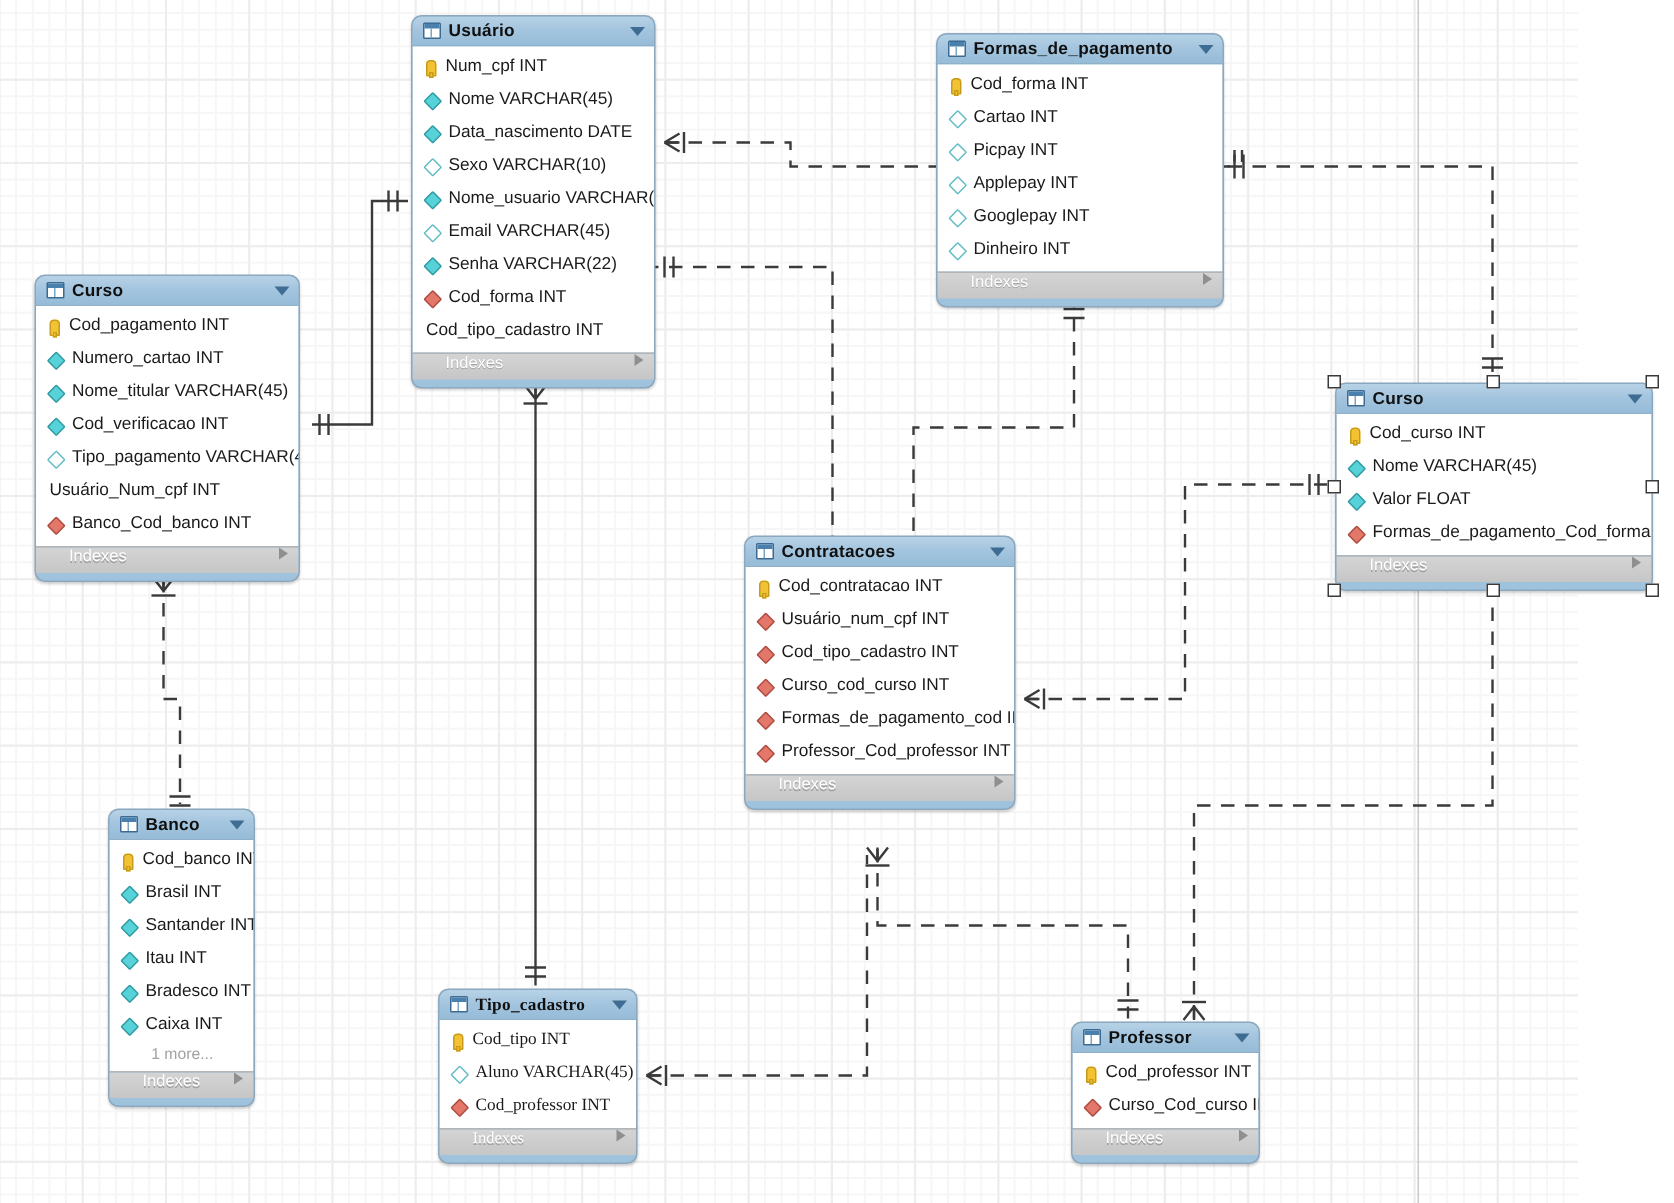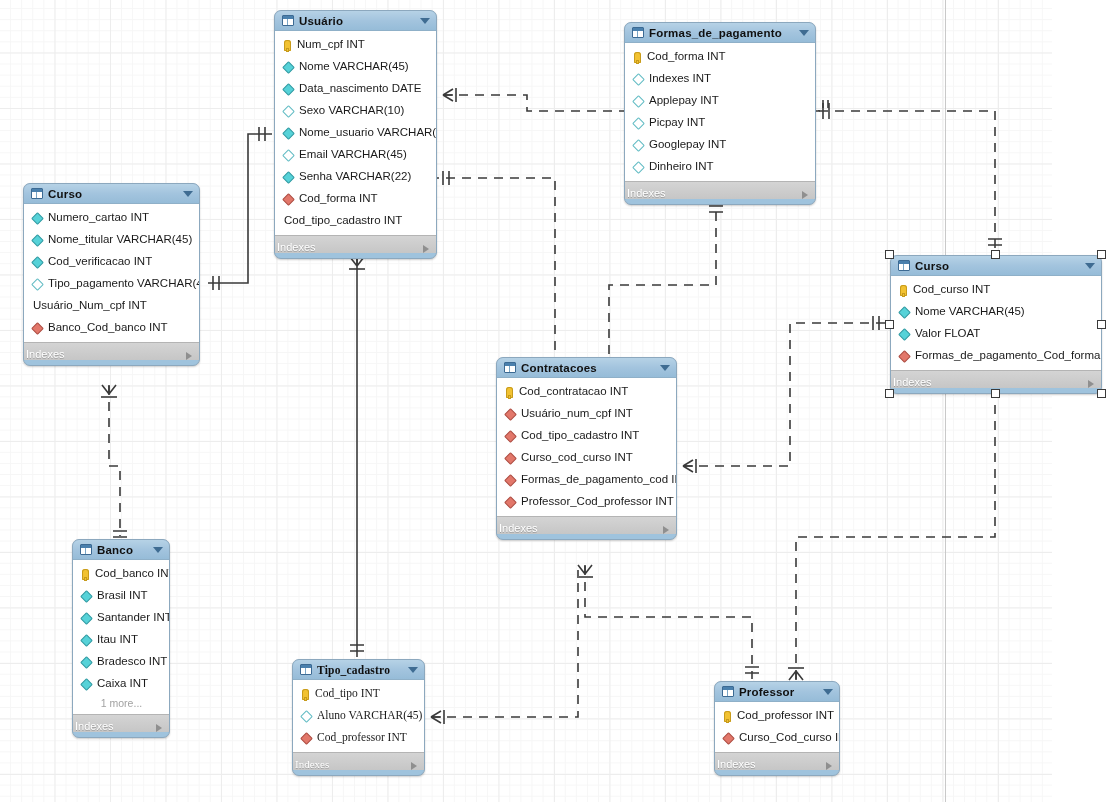--- a/index.html
+++ b/index.html
@@ -129,22 +129,22 @@
     width: 9px; height: 9px;
     transform: rotate(45deg);
     border-radius: 1px;
   }
   .ic.dia.filled { background: #56d2d8; border: 1px solid #2f9aa2; }
   .ic.dia.hollow { background: #ffffff; border: 1px solid #62bcc4; }
   .ic.dia.fk     { background: #e2776a; border: 1px solid #ad4b40; }
   .tbl-ft {
     height: 18px;
     display: flex;
-    align-items: flex-end;
-    padding: 0 7px 0 2px;
+    align-items: flex-start;
+    padding: 0 7px 0 22px;
     background: linear-gradient(to bottom, #d4d4d4 0%, #c6c6c6 100%);
     border-top: 1px solid #b4b4b4;
     font-size: 11px;
     color: #ffffff;
     text-shadow: 0 1px 0 rgba(0,0,0,.22);
   }
   .tbl-ft .fl { flex: 1; }
   .ft-tri {
     width: 0; height: 0;
     border-top: 4px solid transparent;
@@ -300,51 +300,55 @@
         <span class="tbl-nm">Formas_de_pagamento</span>
         <span class="caret"></span>
       </div>
       <div class="tbl-body">
         <div class="col">
           <span class="ic key"></span>
           <span class="lbl">Cod_forma INT</span>
         </div>
         <div class="col">
           <span class="ic dia hollow"></span>
-          <span class="lbl">Indexes INT</span>
+          <span class="lbl">Cartao INT</span>
+        </div>
+        <div class="col">
+          <span class="ic dia hollow"></span>
+          <span class="lbl">Picpay INT</span>
         </div>
         <div class="col">
           <span class="ic dia hollow"></span>
           <span class="lbl">Applepay INT</span>
         </div>
         <div class="col">
           <span class="ic dia hollow"></span>
-          <span class="lbl">Picpay INT</span>
-        </div>
-        <div class="col">
-          <span class="ic dia hollow"></span>
           <span class="lbl">Googlepay INT</span>
         </div>
         <div class="col">
           <span class="ic dia hollow"></span>
           <span class="lbl">Dinheiro INT</span>
         </div>
       </div>
       <div class="tbl-ft">
         <span class="fl">Indexes</span>
         <span class="ft-tri"></span>
       </div>
     </div>
     <div class="tbl" style="left: 23px; top: 183px; width: 177px;">
       <div class="tbl-hd">
         <span class="tbl-ico"></span>
         <span class="tbl-nm">Curso</span>
         <span class="caret"></span>
       </div>
       <div class="tbl-body">
+        <div class="col">
+          <span class="ic key"></span>
+          <span class="lbl">Cod_pagamento INT</span>
+        </div>
         <div class="col">
           <span class="ic dia filled"></span>
           <span class="lbl">Numero_cartao INT</span>
         </div>
         <div class="col">
           <span class="ic dia filled"></span>
           <span class="lbl">Nome_titular VARCHAR(45)</span>
         </div>
         <div class="col">
           <span class="ic dia filled"></span>

